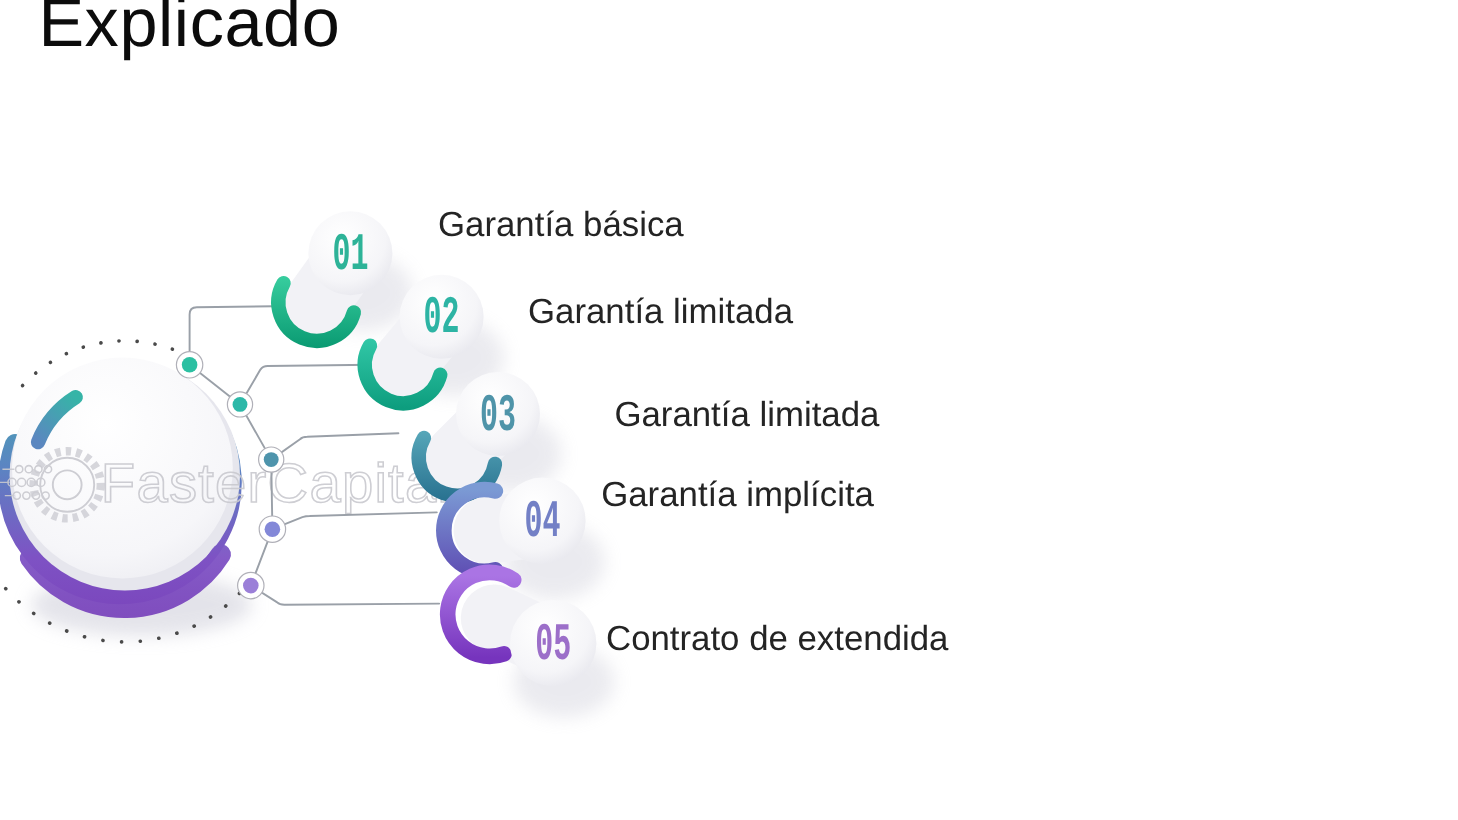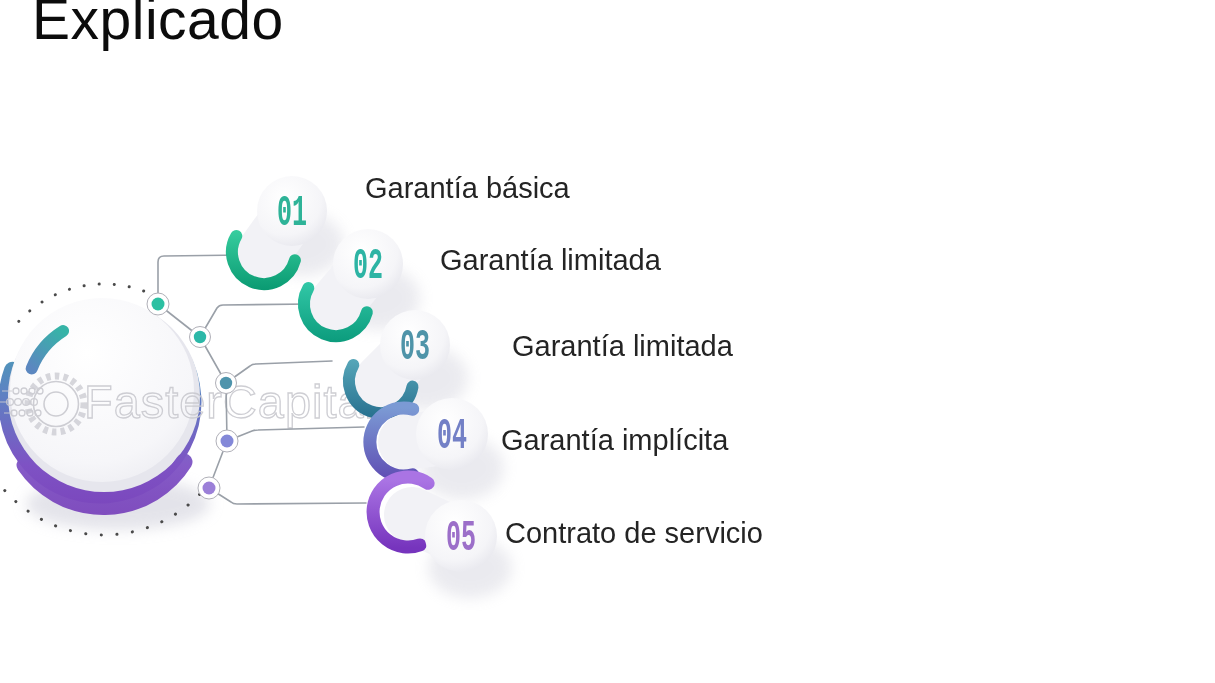--- a/index.html
+++ b/index.html
@@ -6,21 +6,21 @@
   body{width:1215px;height:683px;position:relative;overflow:hidden;
        font-family:"Liberation Sans",sans-serif;}
   .slide-title{position:absolute;left:32px;top:-14px;font-size:57px;
        letter-spacing:0.5px;color:#0c0c0c;font-weight:400;white-space:nowrap;}
   .diagram-svg{position:absolute;left:0;top:0;}
   .step-label{position:absolute;font-size:29px;color:#242424;white-space:nowrap;
        line-height:36px;font-weight:400;}
   .lbl-1{left:365px;top:170px;}
   .lbl-2{left:440px;top:242px;}
   .lbl-3{left:468px;top:328px;margin-left:44px;}
-  .lbl-4{left:501px;top:422px;}
+  .lbl-4{left:501px;top:395px;}
   .lbl-5{left:505px;top:515px;}
 </style>
 </head>
 <body>
 
 <div class="slide-title">Explicado</div>
 
 <svg class="diagram-svg" width="1215" height="683" viewBox="0 0 1215 683" xmlns="http://www.w3.org/2000/svg">
   <defs>
     <radialGradient id="gDisc" cx="40%" cy="32%" r="80%">
@@ -173,13 +173,13 @@
       <circle cx="209" cy="488" r="11" fill="#ffffff" stroke="#b0b0b8" stroke-width="1"></circle>
       <circle cx="209" cy="488" r="6.5" fill="#9b7fd8"></circle>
     </g>
   </g>
 </svg>
 
 <div class="step-label lbl-1">Garantía básica</div>
 <div class="step-label lbl-2">Garantía limitada</div>
 <div class="step-label lbl-3">Garantía limitada</div>
 <div class="step-label lbl-4">Garantía implícita</div>
-<div class="step-label lbl-5">Contrato de servicio</div>
+<div class="step-label lbl-5">Contrato de extendida</div>
 
 </body></html>

